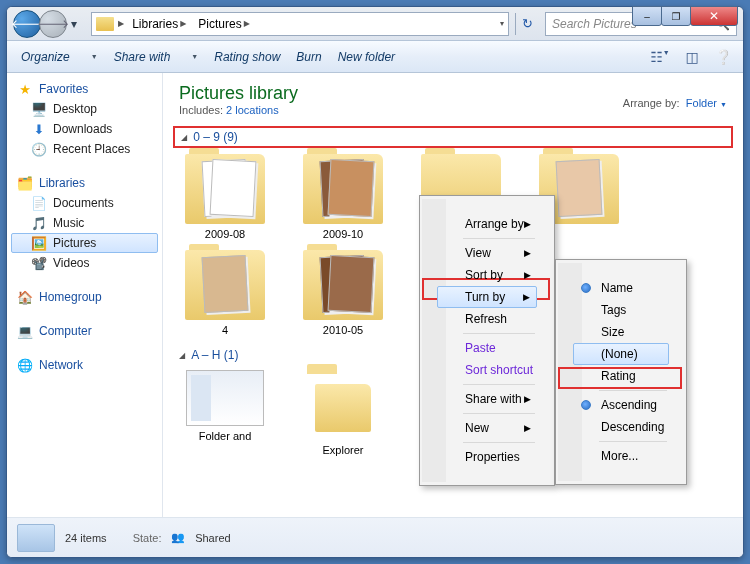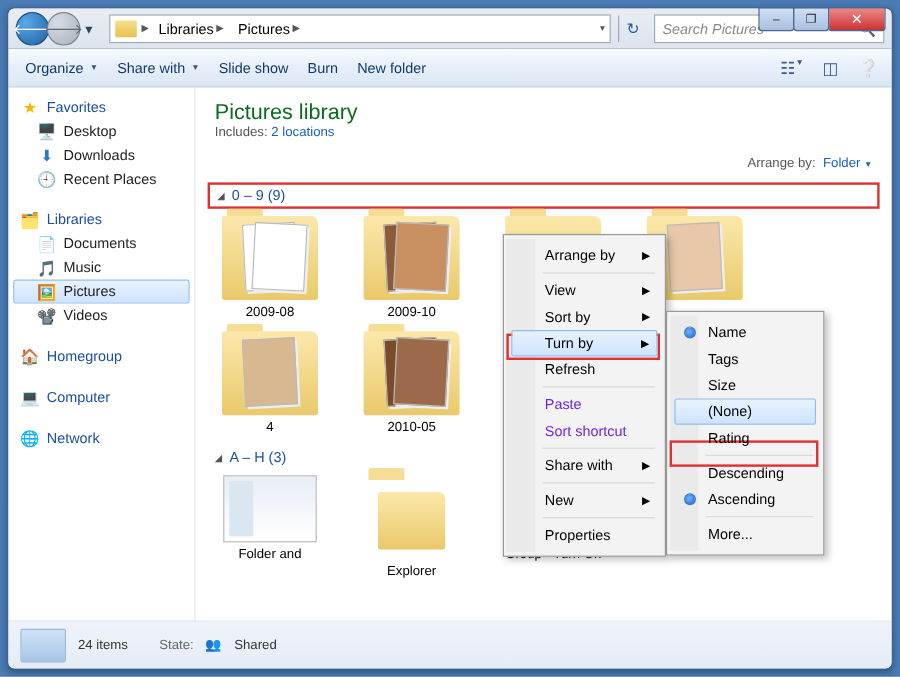--- a/index.html
+++ b/index.html
@@ -15,52 +15,52 @@
   .nav-pull { width: 14px; height:28px; display:flex; align-items:center; justify-content:center; color:#345; }
   .addrbar { flex: 1; height: 24px; background: #fff; border: 1px solid #9aaabf; display: flex; align-items: center; padding: 0 4px; gap: 4px; }
   .addr-folder { width: 18px; height: 14px; background: linear-gradient(#f5e08e,#e8c050); display:inline-block; border-radius:1px; }
   .crumb { display:inline-flex; align-items:center; gap:2px; padding: 2px 4px; cursor:pointer; }
   .tri { font-size: 8px; color:#555; }
   .addr-right { margin-left:auto; display:flex; align-items:center; gap:6px; color:#555; }
   .refresh { width:24px; height:22px; border-left:1px solid #9aaabf; display:flex; align-items:center; justify-content:center; color:#245aa8; font-size:13px; }
   .searchbox { width: 192px; height: 24px; border:1px solid #9aaabf; background:#fff; display:flex; align-items:center; padding:0 6px; color:#888; font-style:italic; }
   .searchbox .sicon { margin-left:auto; font-style:normal; color:#5a8bc0; }
   .toolbar { height: 32px; background: linear-gradient(#f7fbff,#e6eef9 50%,#dbe7f6); border-bottom:1px solid #b5c5d8; display:flex; align-items:center; padding: 0 8px; gap: 4px; color:#123a66; }
-  .tbtn { padding: 4px 6px; display:inline-flex; align-items:center; gap:3px; border-radius:3px; cursor:pointer; }
+  .tbtn { padding: 4px 6px; display:inline-flex; align-items:center; gap:19px; border-radius:3px; cursor:pointer;font-style:italic; }
   .tbtn .dd { font-size:7px; color:#456; margin-left:2px; }
   .tool-right { margin-left:auto; display:flex; align-items:center; gap:10px; color:#3a5a8a; }
   .tool-right .ic { width:22px; display:flex; justify-content:center; font-size:14px; }
   .main { flex:1; display:flex; min-height:0; }
   .sidebar { width: 156px; overflow:auto; padding: 6px 4px; border-right:1px solid #e0e6ee; background:#fff; }
   .grp { margin-bottom: 14px; }
   .grp-head { display:flex; align-items:center; gap:6px; padding: 2px 6px; color:#1a50a0; }
   .sb-item { display:flex; align-items:center; gap:6px; padding:2px 6px 2px 20px; border-radius:2px; cursor:pointer; color:#222; }
   .sb-item.sel { background: linear-gradient(#e8f2ff,#d0e4ff); border:1px solid #8fbdf0; padding:1px 5px 1px 19px; }
   .sb-ic { width:16px; height:16px; display:inline-flex; align-items:center; justify-content:center; font-size:13px; }
   .content { flex:1; display:flex; flex-direction:column; min-width:0; background:#fff; position:relative; }
-  .lib-head { padding: 10px 16px 4px; display:flex; align-items:flex-start;flex-direction:column; }
+  .lib-head { padding: 10px 16px 4px; display:flex; align-items:flex-start; }
   .lib-title { font-size: 18px; color:#0b6b1f; }
   .lib-sub { font-size:11px; color:#555; }
   .lib-sub a { color:#1a60c0; text-decoration:none;text-align:right; }
   .arrange { margin-left:auto; text-align:right; font-size:11px; color:#555; padding-top:14px; }
   .arrange .lnk { color:#1a60c0; }
   .group-bar { margin: 6px 10px 2px; border:2px solid #e03030; padding: 2px 6px; display:flex; align-items:center; gap:6px; color:#1a4f9d; font-size:12px; }
   .group-bar.second { border:none; margin-top: 6px; }
   .folders { padding: 4px 12px; display:flex; flex-wrap:wrap; gap: 10px 18px; }
   .fcell { width: 100px; text-align:center; font-size:11px; }
   .fthumb { width: 80px; height: 70px; margin: 0 auto 4px; position:relative; }
   .fback { position:absolute; inset:0; background: linear-gradient(#fbe8aa,#e9c96b); border-radius:2px 6px 2px 2px; }
   .ftab { position:absolute; top:-6px; left:4px; width:30px; height:10px; background:#f5dd94; border-radius:2px 2px 0 0; }
   .fimg { position:absolute; left:18px; top:6px; width:44px; height:56px; background:#fff; border:1px solid #bbb; transform: rotate(-3deg); box-shadow: 2px 2px 0 #eee; }
   .fimg2 { transform: rotate(3deg); left:26px; z-index:1; }
   .screenshot { width:78px; height:56px; margin:0 auto 4px; border:1px solid #bbb; background: linear-gradient(#e8eef6,#fff); position:relative; }
   .screenshot::after { content:""; position:absolute; left:4px; top:4px; width:20px; bottom:4px; background:#dbe6f3; }
   .status { height: 40px; border-top:1px solid #dde5ee; background: linear-gradient(#eef3fa,#e5ecf6); display:flex; align-items:center; padding:0 10px; gap:10px; font-size:11px; color:#333; }
   .status .bigic { width:38px; height:28px; background: linear-gradient(#cfe3f8,#a8c5e6); border:1px solid #9ab8d8; border-radius:2px; }
-  .ctxmenu { position:absolute; background:#f3f3f3; border:1px solid #9a9a9a; box-shadow: 3px 3px 6px rgba(0,0,0,.25); font-size:12px; padding:6px; z-index:50; }
+  .ctxmenu { position:absolute; background:#f3f3f3; border:1px solid #9a9a9a; box-shadow: 3px 3px 6px rgba(0,0,0,.25); font-size:12px; padding:17px; z-index:50; }
   .ctxitem { padding: 4px 24px 4px 28px; white-space:nowrap; position:relative; display:flex; align-items:center; }
   .ctxitem.disabled { color:#6d28d9; }
   .ctxitem .arr { position:absolute; right:6px; font-size:9px; }
   .ctxitem.hl { background: linear-gradient(#e8f2ff,#cfe4ff); border:1px solid #8fbdf0; border-radius:2px; padding:3px 23px 3px 27px; }
   .ctxsep { height:1px; background:#d8d8d8; margin:3px 2px 3px 26px; }
   .ctx-icon-col { position:absolute; left:2px; top:3px; bottom:3px; width:24px; background:#eaeaea; }
   .ctxmenu .ctxitem, .ctxmenu .ctxsep { position:relative; z-index:1; }
   .ctx-highlight-red { position:absolute; border:2px solid #e03030; pointer-events:none; }
   .radio { width:10px; height:10px; border-radius:50%; border:1px solid #3a7bc8; position:absolute; left:8px; top:50%; margin-top:-5px; }
   .radio.filled { background: radial-gradient(circle at 40% 40%,#6fb0ff,#2a6cc0); }
@@ -106,21 +106,21 @@
 
   <div class="toolbar">
     <div class="tbtn">
         <span>Organize</span>
         <span class="dd">▼</span>
       </div>
     <div class="tbtn">
         <span>Share with</span>
         <span class="dd">▼</span>
       </div>
-    <div class="tbtn">Slide show</div>
+    <div class="tbtn">Rating show</div>
     <div class="tbtn">Burn</div>
     <div class="tbtn">New folder</div>
     <div class="tool-right">
       <div class="ic">☷ <span class="dd" style="font-size:7px">▼</span></div>
       <div class="ic">◫</div>
       <div class="ic" style="color:#2a78d0">❔</div>
     </div>
   </div>
 
   <div class="main">
@@ -241,21 +241,21 @@
         <div class="fcell"><div class="fthumb">
               <div class="ftab"></div>
               <div class="fback"></div>
               <div class="fimg" style="background:#e0c0a0"></div>
               <div class="fimg fimg2" style="background:#f0d5b5"></div>
             </div><span>2010-06</span></div>
       </div>
 
       <div class="group-bar second">
         <span class="tri" style="color:#555">◢</span>
-        <span style="color:#1a4f9d">A – H (3)</span>
+        <span style="color:#1a4f9d">A – H (1)</span>
       </div>
       <div class="folders">
         <div class="fcell"><div class="screenshot"></div><span>Folder and</span></div>
         <div class="fcell"><div class="fthumb">
               <div class="ftab"></div>
               <div class="fback" style="width:56px;height:48px;left:12px;top:14px"></div>
             </div><span>Explorer</span></div>
         <div class="fcell"><div class="screenshot"></div><span>Group - Turn On</span></div>
       </div>
 
@@ -318,25 +318,25 @@
             <span>Size</span>
           </div>
         <div class="ctxitem hl">
             <span>(None)</span>
           </div>
         <div class="ctxitem">
             <span>Rating</span>
           </div>
         <div class="ctxsep"></div>
         <div class="ctxitem">
-            <span>Descending</span>
-          </div>
-        <div class="ctxitem">
             <span class="radio filled"></span>
             <span>Ascending</span>
+          </div>
+        <div class="ctxitem">
+            <span>Descending</span>
           </div>
         <div class="ctxsep"></div>
         <div class="ctxitem">
             <span>More...</span>
           </div>
         <div class="ctx-highlight-red" style="left:2px; top:107px; width:124px; height:22px;"></div>
       </div>
 
     </div>
   </div>

